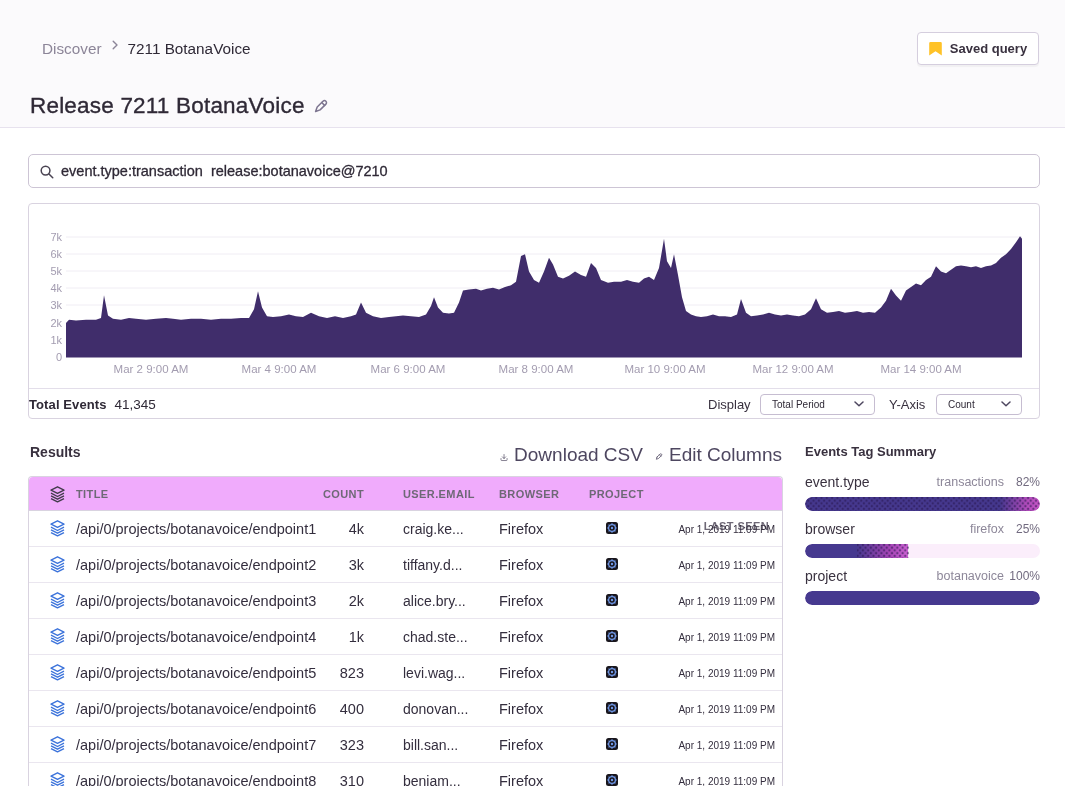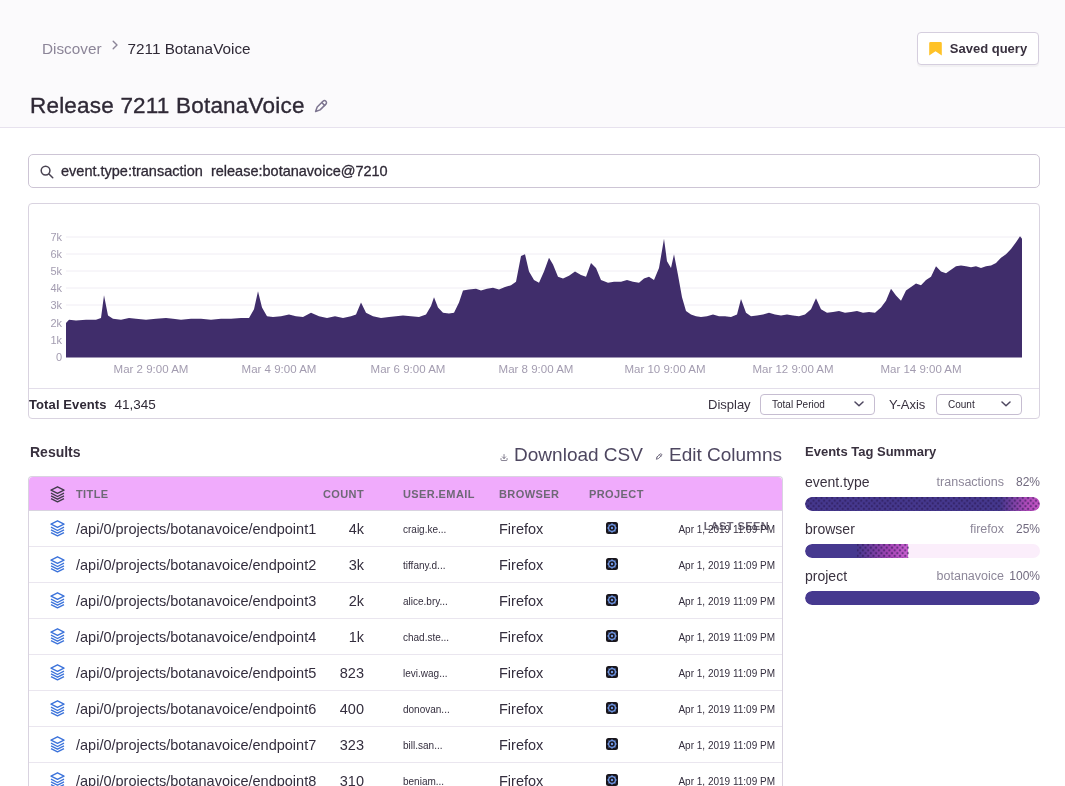--- a/index.html
+++ b/index.html
@@ -39,21 +39,21 @@
 .tbl { position:absolute; left:28px; top:476px; width:755px; background:#fff;
   border:1px solid #d9d3e0; border-radius:4px 4px 0 0; border-bottom:none; }
 .thead { height:34px; background:#f0abfc; border-bottom:1px solid #d9d3e0; border-radius:4px 4px 0 0;
   position:relative; font-size:11px; font-weight:700; color:#6e6876; letter-spacing:0.4px; }
 .thead > div { position:absolute; top:11px; }
 .row { height:36px; border-bottom:1px solid #eae6ef; position:relative; font-size:14.5px; color:#342e3e; }
 .row > div { position:absolute; top:50%; transform:translateY(-50%); white-space:nowrap; }
 .c-icon { left:21px; } .c-title { left:47px; } .c-count { left:282px; width:53px; text-align:right; }
 .c-email { left:374px; } .c-browser { left:470px; } .c-proj { left:560px; width:46px; text-align:center; }
 .c-seen { left:590px; width:156px; text-align:right; }
-.row .c-email { font-size:10px;text-align:right; } .row .c-seen { font-size:10px; }
+.row .c-email { font-size:14px;text-align:right; } .row .c-seen { font-size:10px; }
 .thead .c-seen { width:150px;margin-top:32px; }
 .tags { position:absolute; left:805px; top:444px; width:235px; }
 .tags h3 { font-size:13px; font-weight:700; color:#39313f; }
 .tagrow { position:absolute; left:0; width:235px; }
 .tagrow .tl { font-size:14px; color:#39313f; position:absolute; left:0; top:-1px; }
 .tagrow .tn { font-size:12.5px; color:#8d8799; position:absolute; right:36px; top:0; }
 .tagrow .tp { font-size:12px; color:#716a7f; position:absolute; right:0; top:0; }
 .bar { position:absolute; left:0; top:22px; width:235px; height:14px; border-radius:7px;
   background:#fbeefb; overflow:hidden; }
 .bar .fill { height:14px; border-radius:7px; position:relative; }

